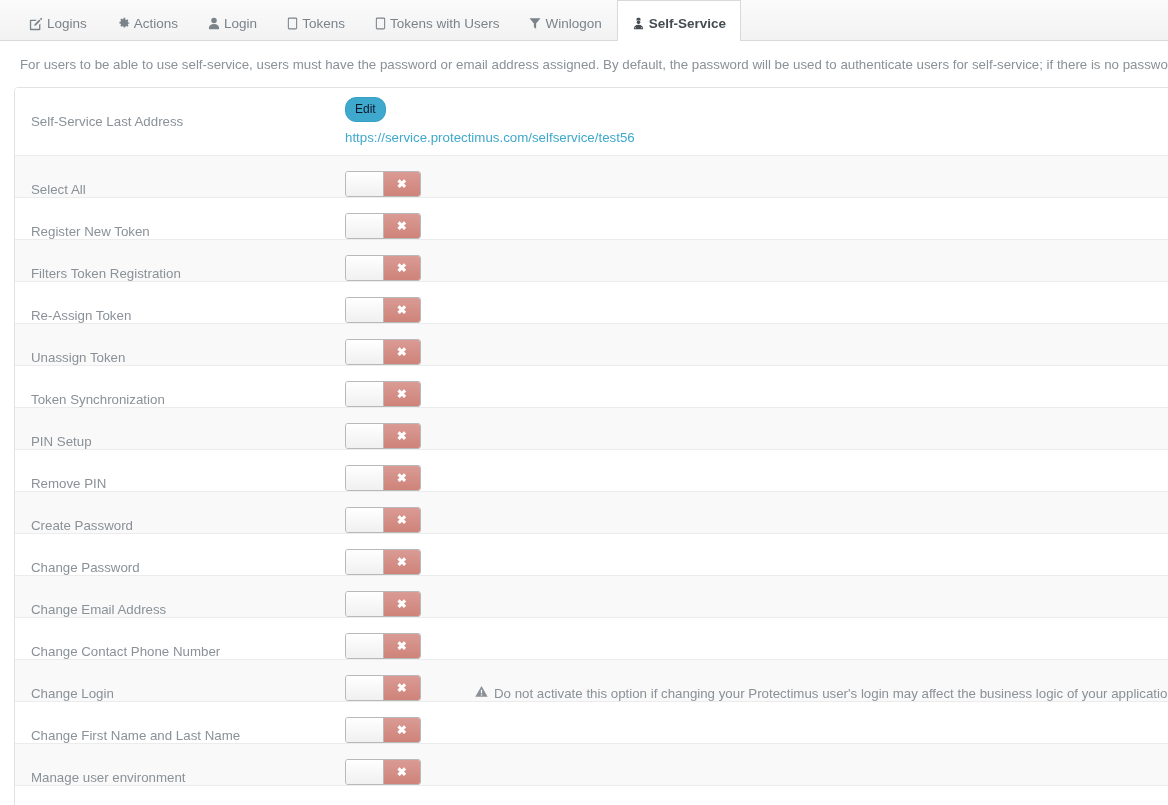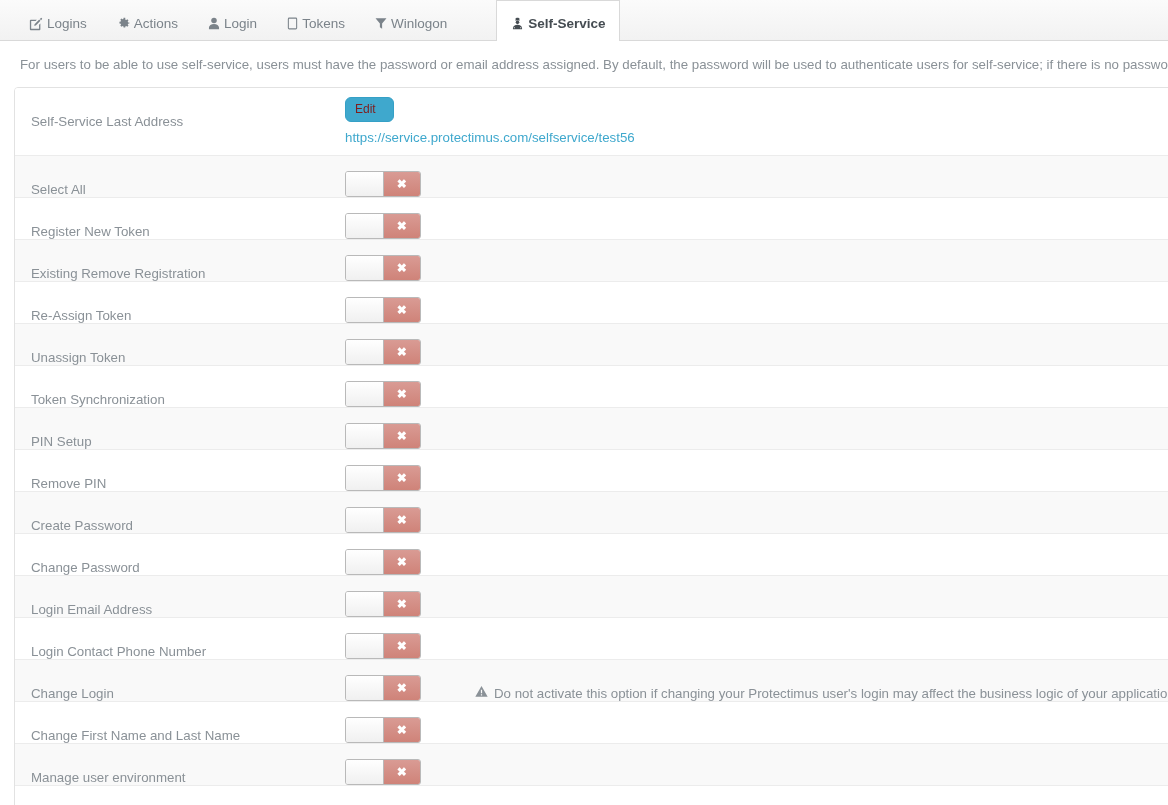--- a/index.html
+++ b/index.html
@@ -36,21 +36,20 @@
     user-select: none;
   }
   .tab .ico { display: inline-flex; align-items: center; color: #7b838a; }
   .tab.active {
     background: #ffffff;
     color: #454c52;
     border-color: #d9d9d9;
     border-bottom: 1px solid #ffffff;
     margin-bottom: -1px;
     font-weight: 600;
-    margin-left: 34px;
   }
   .tab.active .ico { color: #454c52; }
   .tabbar-tail { flex: 1 1 auto; }
 
   
   .page {
     position: relative;
     height: 764px;
     background: #ffffff;
     overflow: hidden;
@@ -88,25 +87,25 @@
   .c-extra { padding-right: 14px !important; }
 
   .row-h { height: 41px; display: flex; align-items: flex-end; }
 
   
   .addr-cell { padding: 9px 0 10px 0; }
   .btn-edit {
     display: inline-block;
     background: #3fa8cd;
     border: 1px solid #35a0c6;
-    color: #7f1d1d;
+    color: #0f172a;
     font-size: 12px;
     line-height: 1;
-    padding: 5px 17px 6px 9px;
-    border-radius: 6px;
+    padding: 5px 9px 6px 9px;
+    border-radius: 11px;
     cursor: pointer;
     font-family: "Liberation Sans", sans-serif;
   }
   .addr-link {
     display: block;
     margin-top: 8px;
     color: #3fa8cd;
     font-size: 13.3px;
     text-decoration: none;
     cursor: pointer;
@@ -188,20 +187,28 @@
     <div class="tab">
       <span class="ico">
         <svg width="11" height="13" viewBox="0 0 12 16" fill="none" stroke="currentColor" stroke-width="1.3">
           <rect x="0.9" y="1.4" width="10.2" height="13.2" rx="1.1"></rect>
         </svg>
       </span>
       <span>Tokens</span>
     </div>
     <div class="tab">
       <span class="ico">
+        <svg width="11" height="13" viewBox="0 0 12 16" fill="none" stroke="currentColor" stroke-width="1.3">
+          <rect x="0.9" y="1.4" width="10.2" height="13.2" rx="1.1"></rect>
+        </svg>
+      </span>
+      <span>Tokens with Users</span>
+    </div>
+    <div class="tab">
+      <span class="ico">
         <svg width="12" height="13" viewBox="0 0 14 14" fill="currentColor">
           <path d="M0.6 1h12.8L8.3 7.1V13l-2.6-1.7V7.1L0.6 1z"></path>
         </svg>
       </span>
       <span>Winlogon</span>
     </div>
     <div class="tab active">
       <span class="ico">
         <svg width="13" height="13" viewBox="0 0 16 16" fill="currentColor">
           <path d="M8 .9c-1.6 0-2.6.7-2.6 1.6 0 .3.2.5.5.6l-.9 1.1h6l-.9-1.1c.3-.1.5-.3.5-.6C10.6 1.6 9.6.9 8 .9z"></path>
@@ -259,21 +266,21 @@
                 </div>
               </div>
             </td>
             <td class="c-extra">
               <div class="row-h"></div>
             </td>
           </tr>
           <tr class="striped">
             <td class="c-label">
               <div class="row-h">
-                <span>Existing Remove Registration</span>
+                <span>Filters Token Registration</span>
               </div>
             </td>
             <td class="c-ctl">
               <div class="row-h">
                 <div class="switch">
                   <div class="handle"></div>
                   <div class="off-side">✖</div>
                 </div>
               </div>
             </td>
@@ -403,39 +410,39 @@
                 </div>
               </div>
             </td>
             <td class="c-extra">
               <div class="row-h"></div>
             </td>
           </tr>
           <tr class="striped">
             <td class="c-label">
               <div class="row-h">
-                <span>Login Email Address</span>
-              </div>
-            </td>
-            <td class="c-ctl">
-              <div class="row-h">
-                <div class="switch">
-                  <div class="handle"></div>
-                  <div class="off-side">✖</div>
-                </div>
-              </div>
-            </td>
-            <td class="c-extra">
-              <div class="row-h"></div>
-            </td>
-          </tr>
-          <tr class="plain">
-            <td class="c-label">
-              <div class="row-h">
-                <span>Login Contact Phone Number</span>
+                <span>Change Email Address</span>
+              </div>
+            </td>
+            <td class="c-ctl">
+              <div class="row-h">
+                <div class="switch">
+                  <div class="handle"></div>
+                  <div class="off-side">✖</div>
+                </div>
+              </div>
+            </td>
+            <td class="c-extra">
+              <div class="row-h"></div>
+            </td>
+          </tr>
+          <tr class="plain">
+            <td class="c-label">
+              <div class="row-h">
+                <span>Change Contact Phone Number</span>
               </div>
             </td>
             <td class="c-ctl">
               <div class="row-h">
                 <div class="switch">
                   <div class="handle"></div>
                   <div class="off-side">✖</div>
                 </div>
               </div>
             </td>

